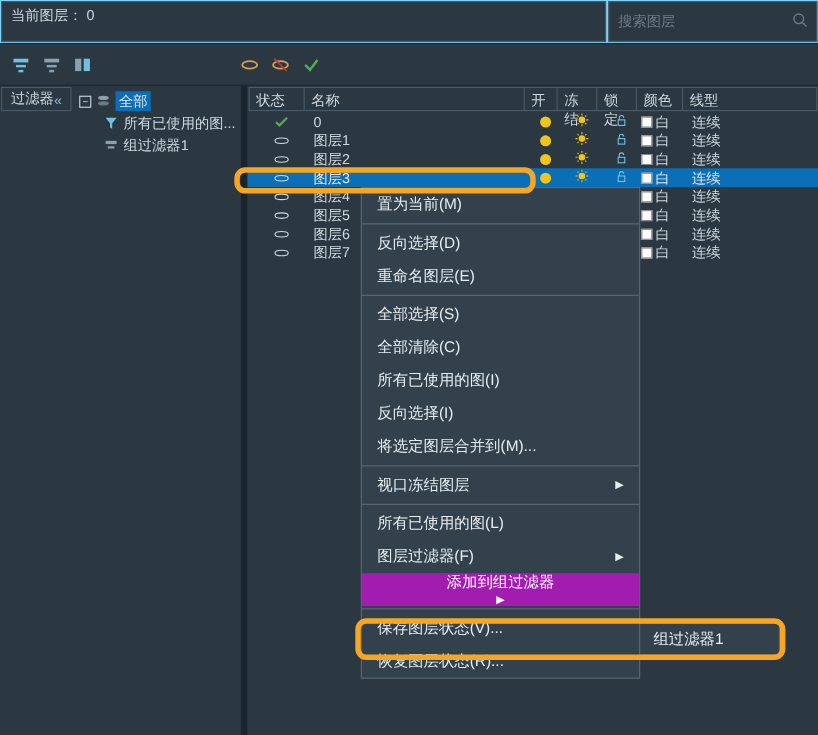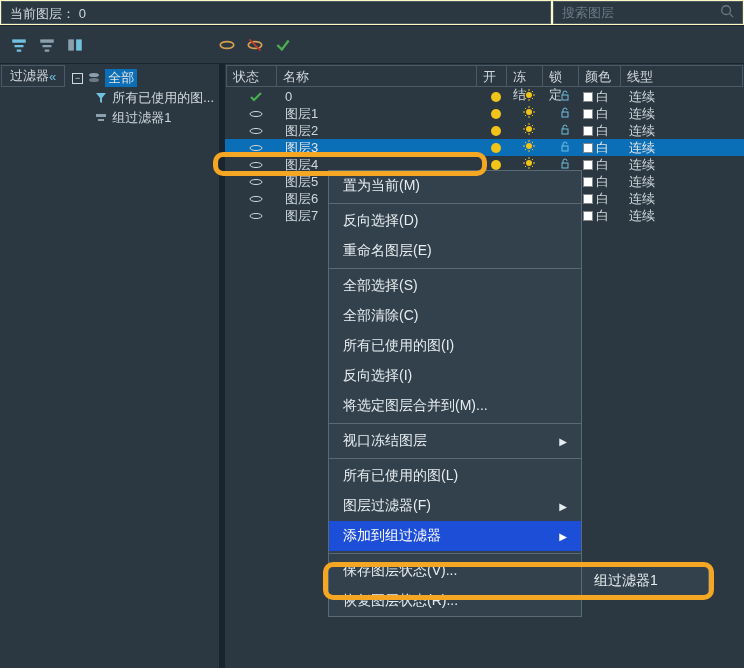--- a/index.html
+++ b/index.html
@@ -1,18 +1,18 @@
 <!DOCTYPE html>
 <html><head>
 <meta charset="utf-8">
 <style>
 * { margin: 0; padding: 0; box-sizing: border-box; font-family: "Microsoft YaHei", sans-serif; }
 body { background: #2b3842; color: #cfd8dd; font-size: 13px; width: 744px; height: 668px; overflow: hidden; position: relative; }
 
-.top-bar { display: flex; height: 26px; background: #fef9c3; border-bottom: 1px solid #1a242c; justify-content: center; }
+.top-bar { display: flex; height: 40px; background: #7dd3fc; border-bottom: 1px solid #1a242c; justify-content: center; }
 .current-layer { flex: 1; border: 1px solid #4a5a66; background: #2b3842; padding: 3px 8px; color: #cfd8dd; margin: 1px; }
 .search-box { width: 190px; border: 1px solid #4a5a66; background: #2b3842; padding: 3px 8px; color: #6b7a85; margin: 1px; display: flex; align-items: center; justify-content: space-between; }
 .search-box svg { width: 14px; height: 14px; }
 
 .toolbar { height: 38px; background: #2b3842; display: flex; align-items: center; border-bottom: 1px solid #1a242c; }
 .toolbar-group-left { width: 208px; display: flex; gap: 10px; padding-left: 10px; }
 .toolbar-group-right { display: flex; gap: 10px; padding-left: 10px; }
 .tool-icon { width: 18px; height: 18px; cursor: pointer; display: inline-flex; align-items: center; justify-content: center; }
 
 .main { display: flex; height: calc(100% - 64px); }
@@ -47,21 +47,21 @@
 .lr-color { width: 42px; display: flex; align-items: center; gap: 3px; }
 .lr-line { width: 80px; padding-left: 4px; }
 .swatch { width: 10px; height: 10px; border: 1px solid #888; background: #fff; }
 
 
 .orange-box { position: absolute; border: 5px solid #f5a623; border-radius: 10px; pointer-events: none; z-index: 50; }
 
 
 .ctx-menu { position: absolute; left: 328px; top: 170px; width: 254px; background: #33414c; border: 1px solid #5a6a75; z-index: 30; }
 .ctx-item { height: 30px; display: flex; align-items: center; padding: 0 14px; cursor: pointer; border-bottom: none; color: #e6edf1; font-size: 14px; justify-content: space-between; }
-.ctx-item.hl { background: #1d4ed8; color: #fff; }
+.ctx-item.hl { background: #a21caf; color: #fff; flex-direction: column; }
 .ctx-sep { height: 1px; background: #5a6a75; margin: 2px 0; }
 .ctx-sub-arrow { font-size: 10px; }
 .submenu { position: absolute; left: 581px; top: 566px; width: 128px; height: 30px; background: #33414c; border: 1px solid #5a6a75; z-index: 30; display: flex; align-items: center; padding: 0 12px; color: #e6edf1; font-size: 14px; cursor: pointer; }
 
 .bulb { width: 10px; height: 10px; border-radius: 50%; background: #f0c419; }
 
 </style>
 </head>
 <body>
 

